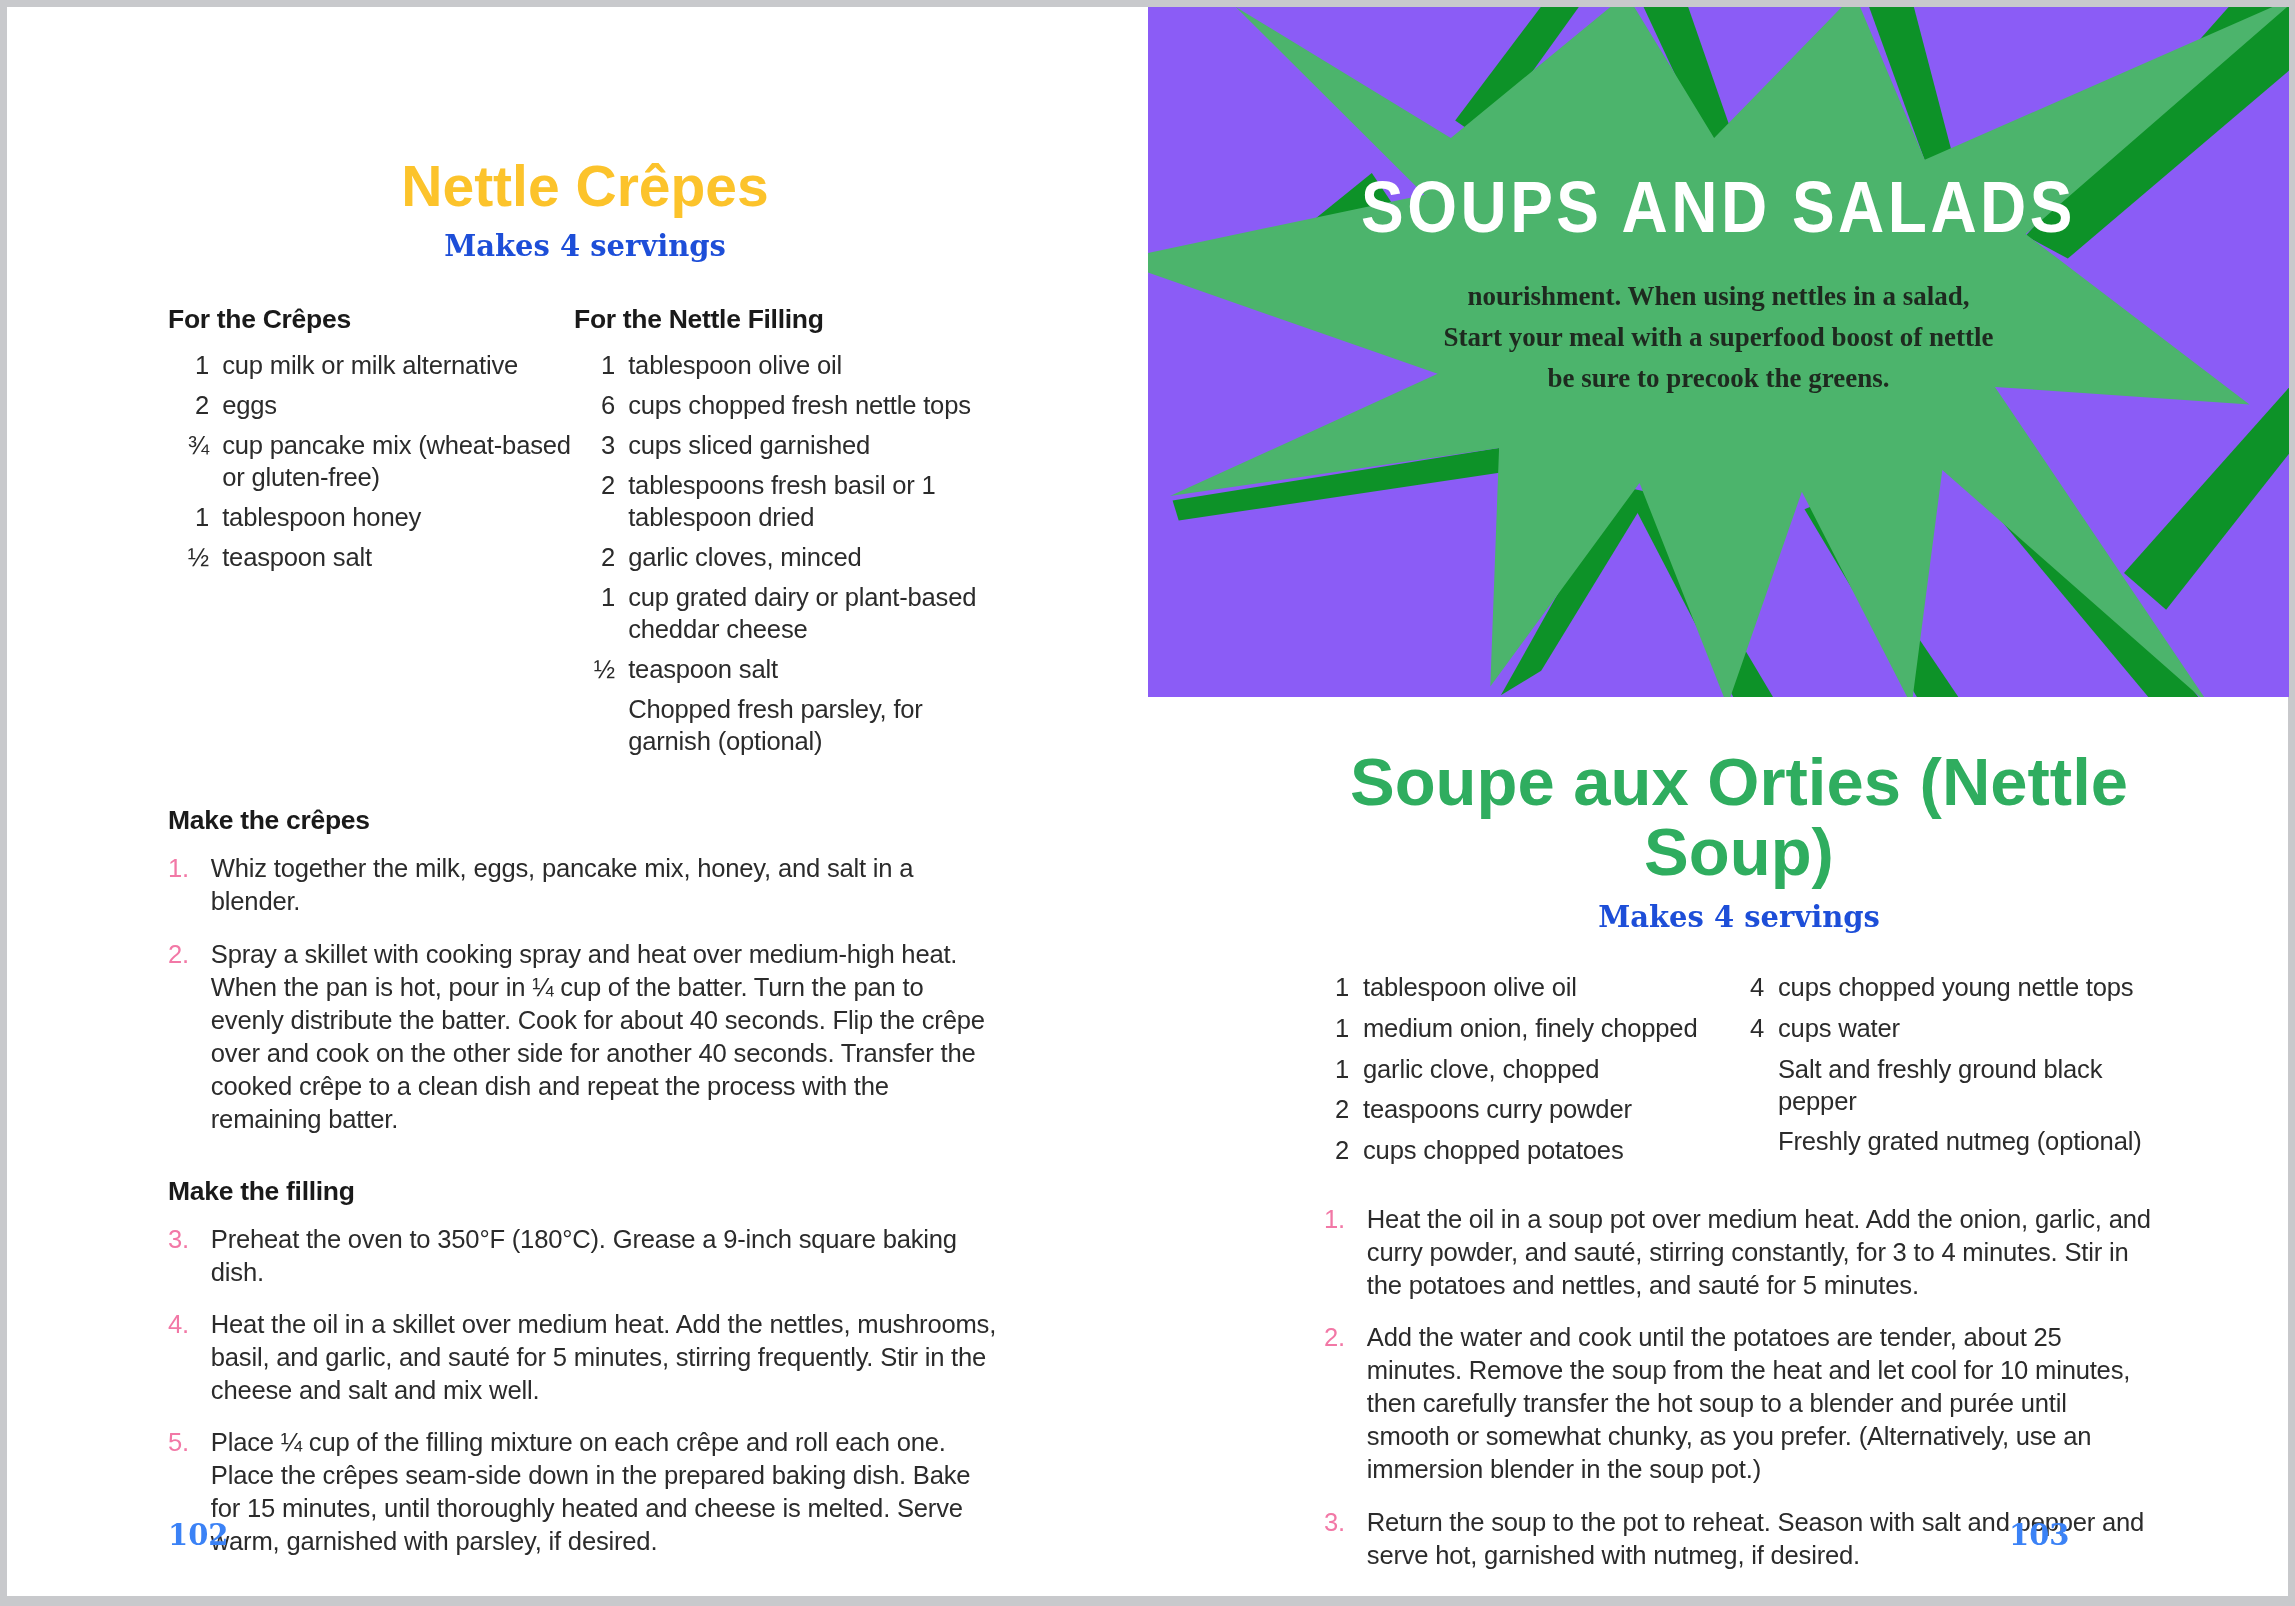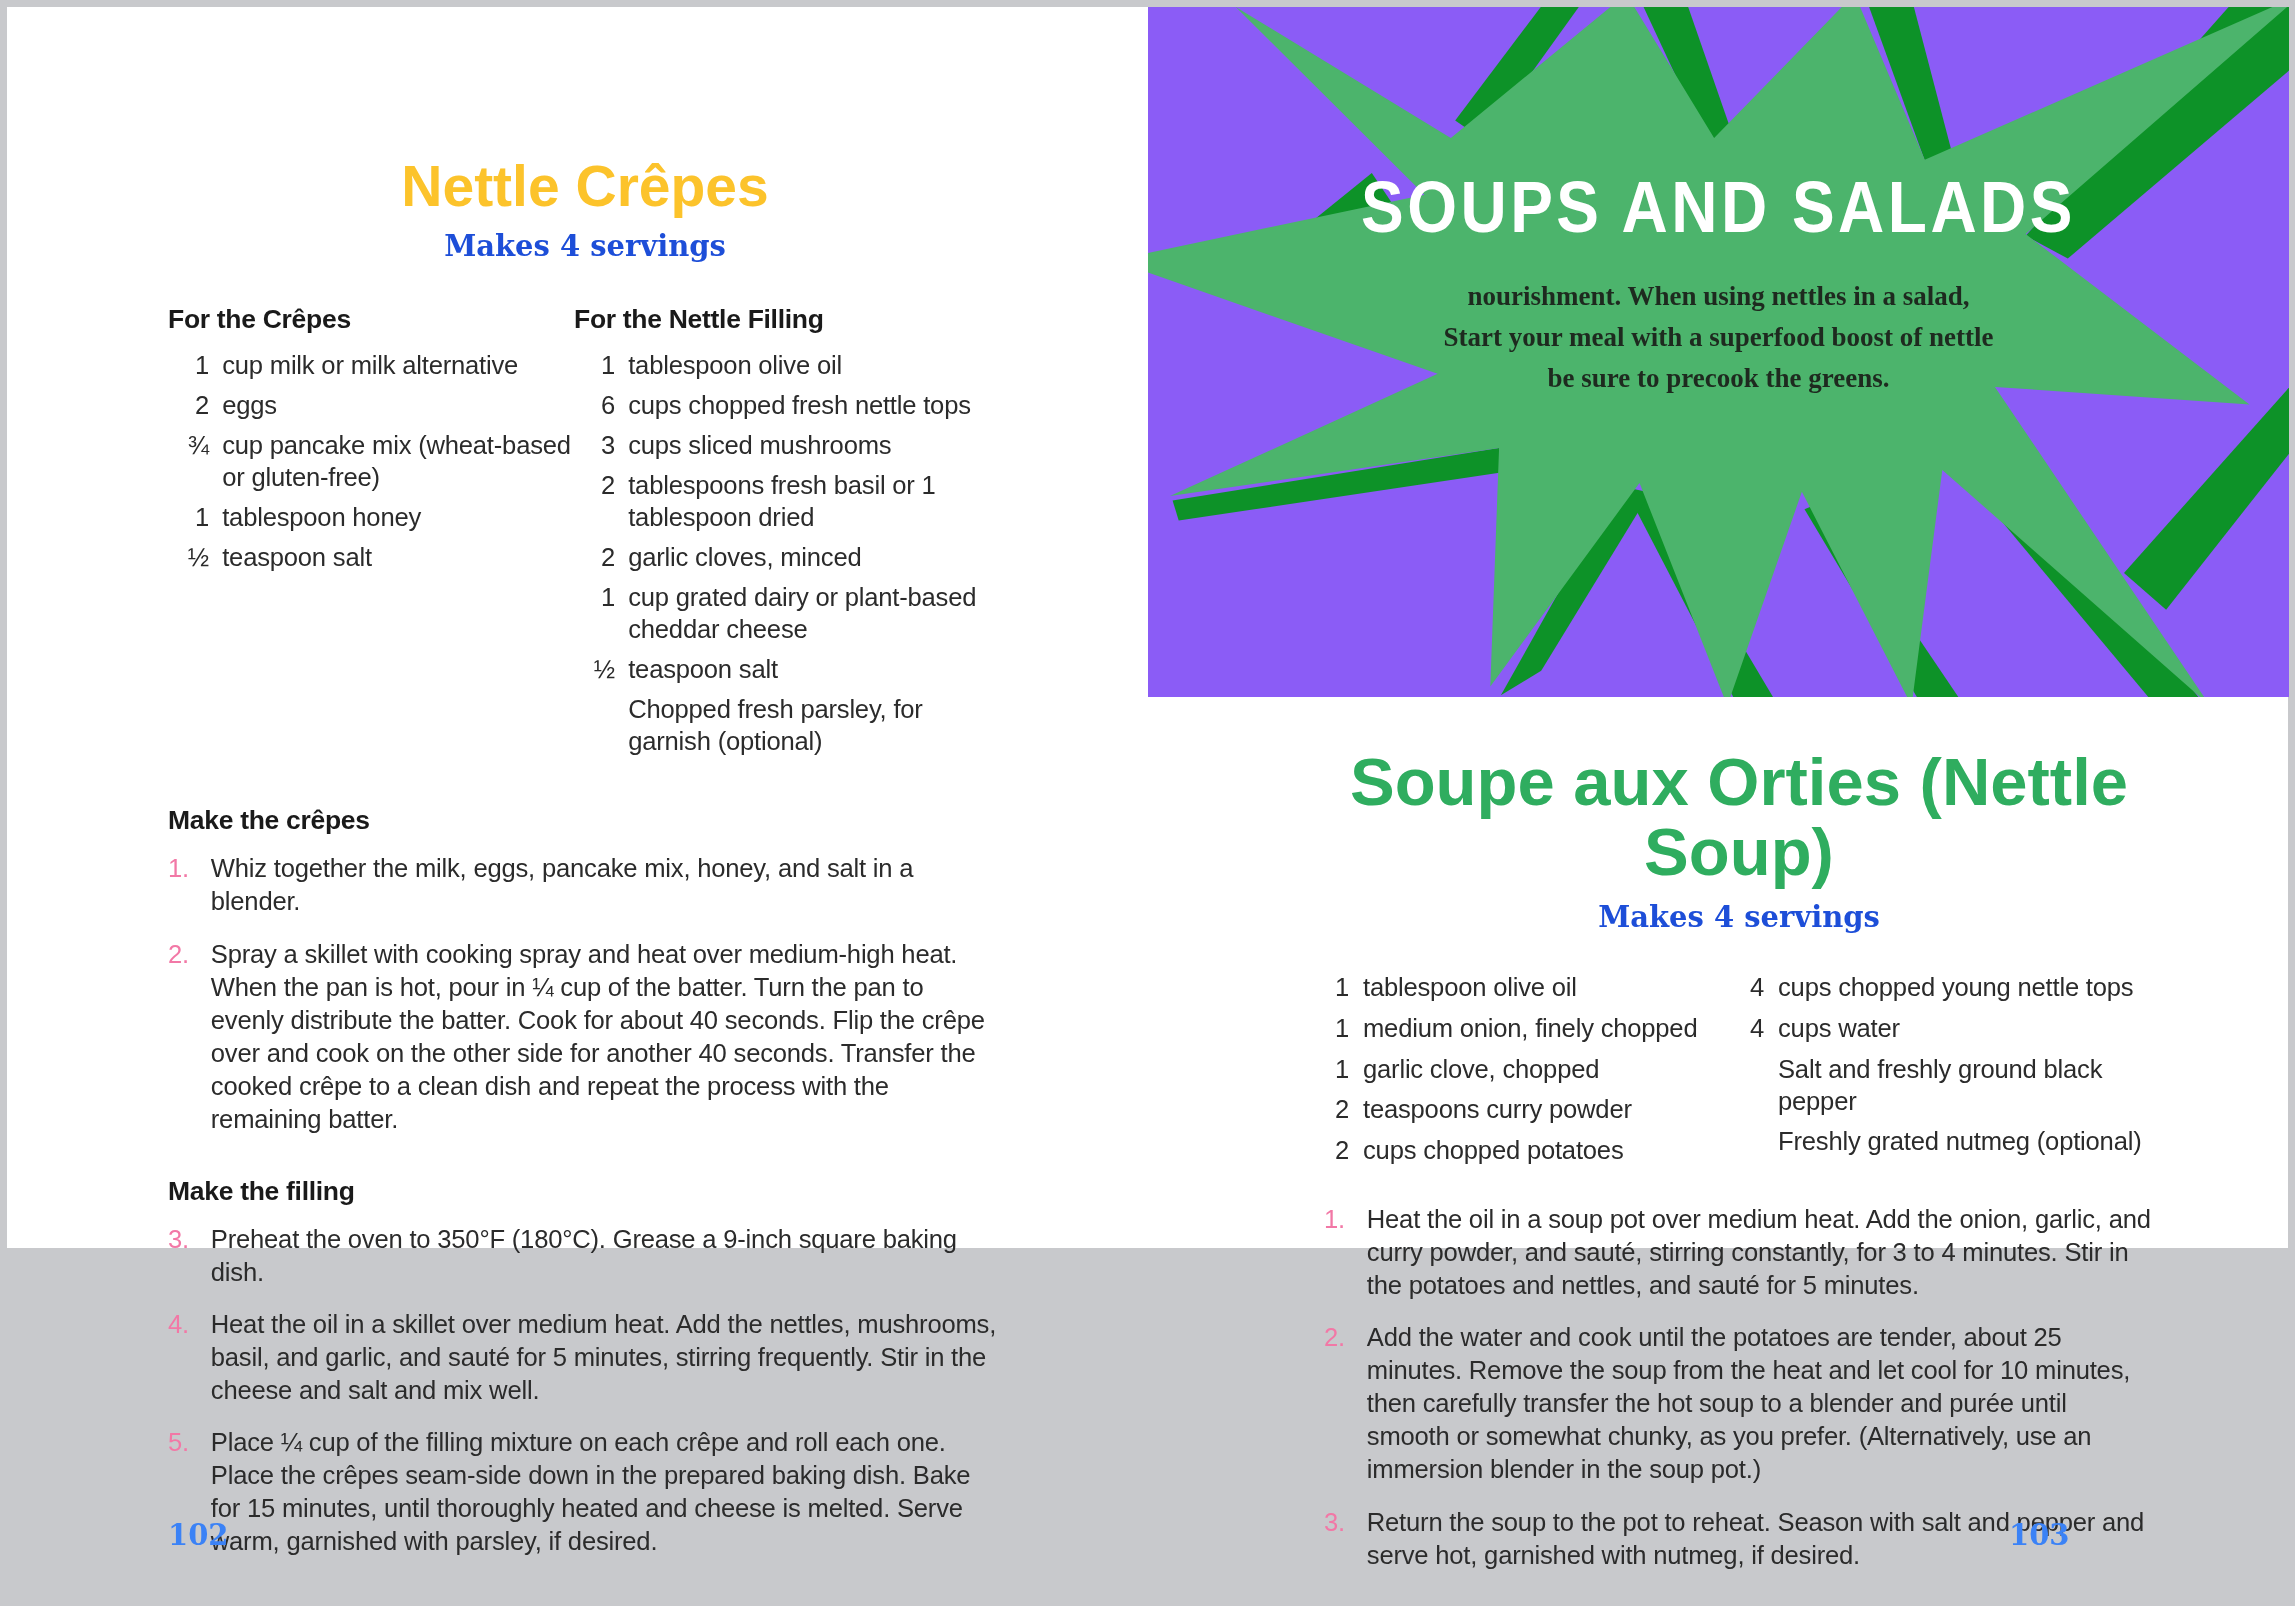--- a/index.html
+++ b/index.html
@@ -3,21 +3,21 @@
 <meta charset="utf-8">
 <style>
   html,body{margin:0;padding:0;}
   body{
     width:2295px;height:1607px;position:relative;overflow:hidden;
     background:#c8c9cc;
     font-family:"Liberation Sans", sans-serif;
     -webkit-font-smoothing:antialiased;
   }
   .sheet{
-    position:absolute;left:7px;top:7px;width:2281px;height:1241px;
+    position:absolute;left:7px;top:7px;width:2281px;height:1589px;
     background:#ffffff;
   }
   
   .recipe-left{position:absolute;left:161px;top:150px;width:834px;}
   .recipe-title{
     font-size:57px;font-weight:700;color:#FCC32B;text-align:center;
     line-height:1.05;letter-spacing:0;margin:0;
   }
   .servings{
     font-family:"DejaVu Serif", serif;font-weight:700;color:#1d4ed8;
@@ -119,21 +119,21 @@
         <div class="ing">
           <span class="qty">1</span>
           <span>tablespoon olive oil</span>
         </div>
         <div class="ing">
           <span class="qty">6</span>
           <span>cups chopped fresh nettle tops</span>
         </div>
         <div class="ing">
           <span class="qty">3</span>
-          <span>cups sliced mushrooms</span>
+          <span>cups sliced garnished</span>
         </div>
         <div class="ing">
           <span class="qty">2</span>
           <span>tablespoons fresh basil or 1 tablespoon dried</span>
         </div>
         <div class="ing">
           <span class="qty">2</span>
           <span>garlic cloves, minced</span>
         </div>
         <div class="ing">

